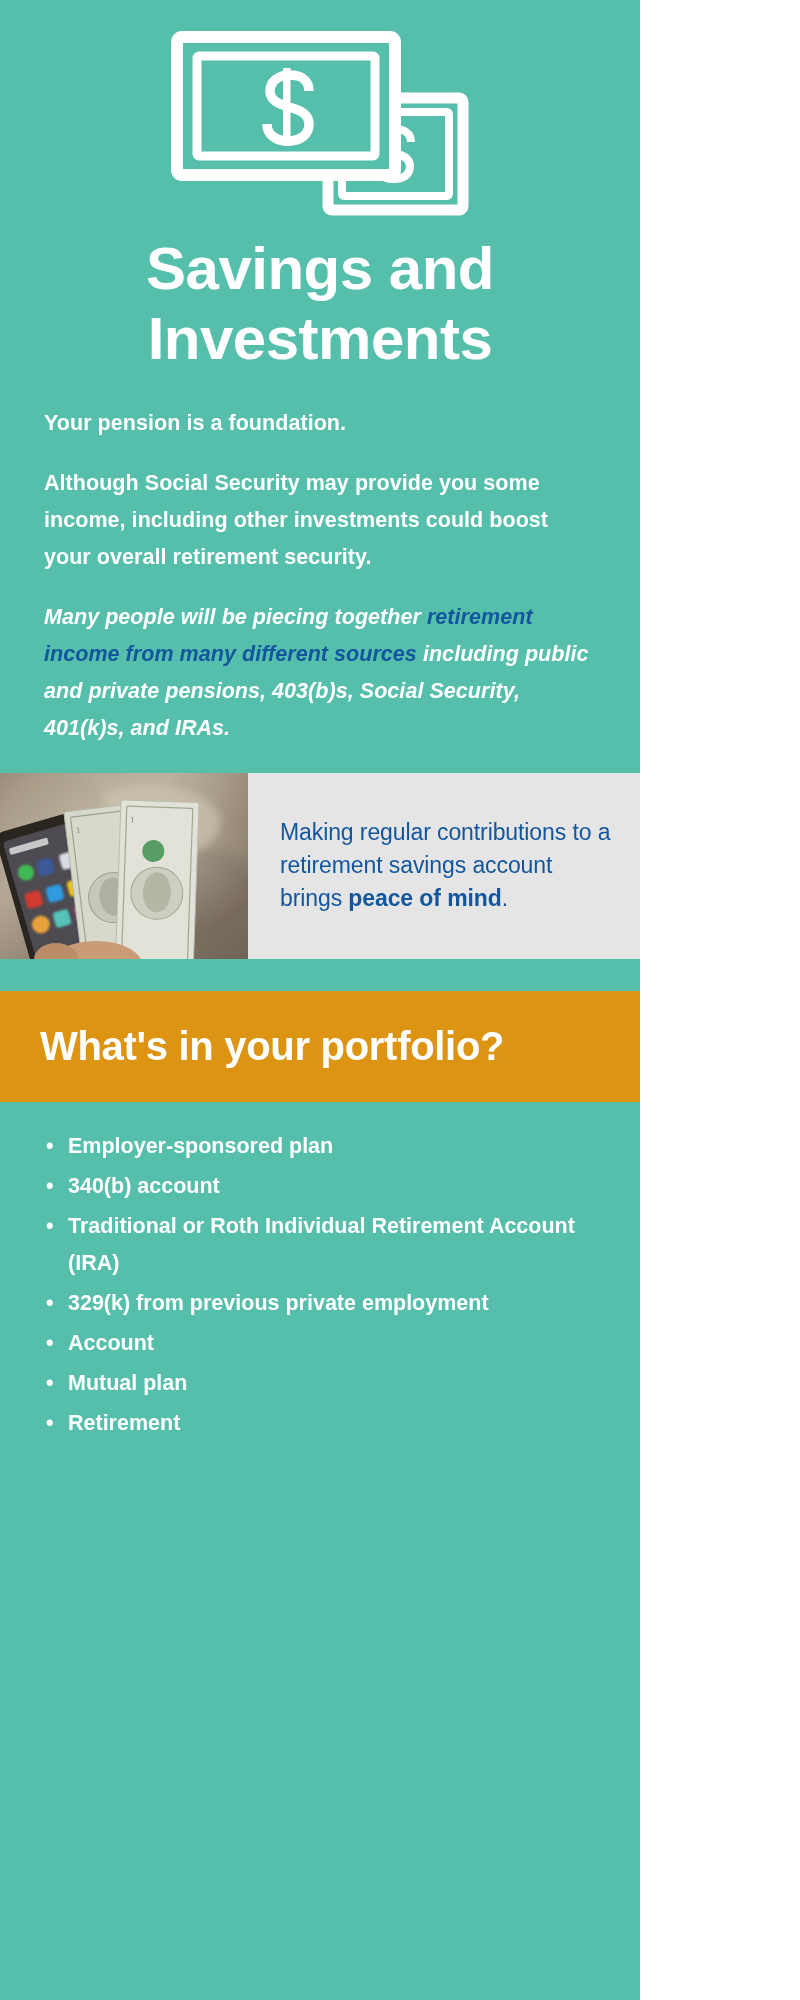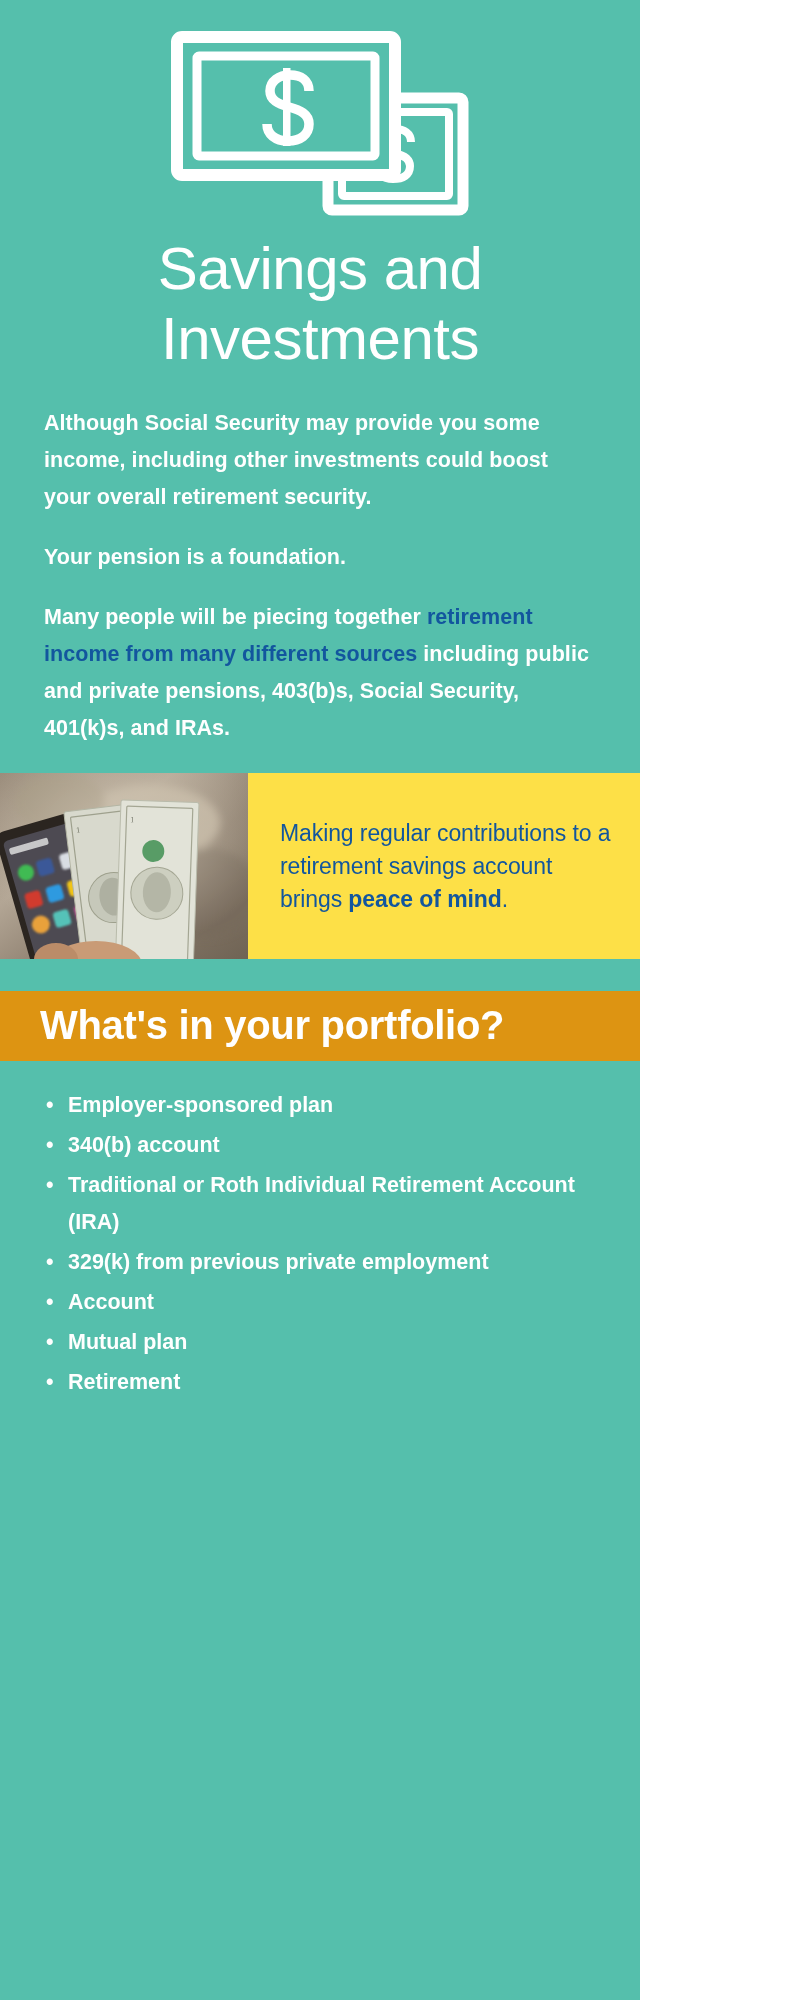--- a/index.html
+++ b/index.html
@@ -25,76 +25,76 @@
   }
   .money-icon { display:block; }
 
   
   .title {
     margin:14px 40px 0 40px;
     text-align:center;
     color:#ffffff;
     font-size:60px;
     line-height:1.16;
-    font-weight:normal;
+    font-weight:bold;
     letter-spacing:-0.5px;
   }
 
   
   .body-block {
     margin:32px 44px 0 44px;
   }
   .para {
     color:#ffffff;
     font-size:21.5px;
     line-height:1.72;
     font-weight:bold;
     margin-bottom:23px;
     letter-spacing:0.05px;
   }
-  .para:last-child { margin-bottom:9px; }
+  .para:last-child { margin-bottom:9px;font-style:italic; }
   .link-blue { color:#12569e; font-weight:bold; }
 
   
   .quote-row {
     margin-top:26px;
     display:flex;
     align-items:stretch;
     height:186px;
   }
   .photo {
     width:248px;
     flex:0 0 248px;
     position:relative;
     overflow:hidden;
     background:#8d8071;
   }
   .photo svg { display:block; width:100%; height:100%; }
   .quote-card {
     flex:1 1 auto;
-    background:#fde047;
-    padding:34px 28px 43px 32px;
-    display:flex;
-    align-items:flex-end;
+    background:#e5e5e5;
+    padding:34px 28px 34px 32px;
+    display:flex;
+    align-items:center;
   }
   .quote-text {
     color:#12569e;
     font-size:23px;
     line-height:1.44;
     font-family:"Liberation Sans Narrow","Liberation Sans",sans-serif;
     font-weight:normal;
     letter-spacing:-0.1px;
   }
   .quote-strong { font-weight:bold; }
 
   
   .banner {
     margin-top:32px;
     background:#dd9412;
-    height:70px;
+    height:111px;
     display:flex;
     align-items:center;
     padding-left:40px;
   }
   .banner-title {
     color:#ffffff;
     font-size:40px;
     font-weight:bold;
     letter-spacing:-0.3px;
   }
@@ -147,22 +147,22 @@
           <rect x="113" y="38" width="7.5" height="78"></rect>
           <path d="M139 61c0-11-8-16-19-16s-20 6-20 16c0 9 8 13 19 16 11 3 20 7 20 17 0 11-9 17-21 17-13 0-21-7-21-17" fill="none" stroke="#ffffff" stroke-width="9.5" stroke-linecap="butt"></path>
         </g>
       </svg>
     </span>
   </div>
 
   <h1 class="title">Savings and Investments</h1>
 
   <div class="body-block">
+    <p class="para">Your pension is a foundation.</p>
     <p class="para">Although Social Security may provide you some income, including other investments could boost your overall retirement security.</p>
-    <p class="para">Your pension is a foundation.</p>
     <p class="para"><span>Many people will be piecing together </span><span class="link-blue">retirement income from many different sources</span><span> including public and private pensions, 403(b)s, Social Security, 401(k)s, and IRAs.</span></p>
   </div>
 
   <div class="quote-row">
     <div class="photo">
       <svg viewBox="0 0 248 186" preserveAspectRatio="xMidYMid slice" aria-hidden="true">
         <defs>
           <linearGradient id="bg" x1="0" y1="0" x2="1" y2="1">
             <stop offset="0%" stop-color="#9b8d7c"></stop>
             <stop offset="35%" stop-color="#b3a695"></stop>

